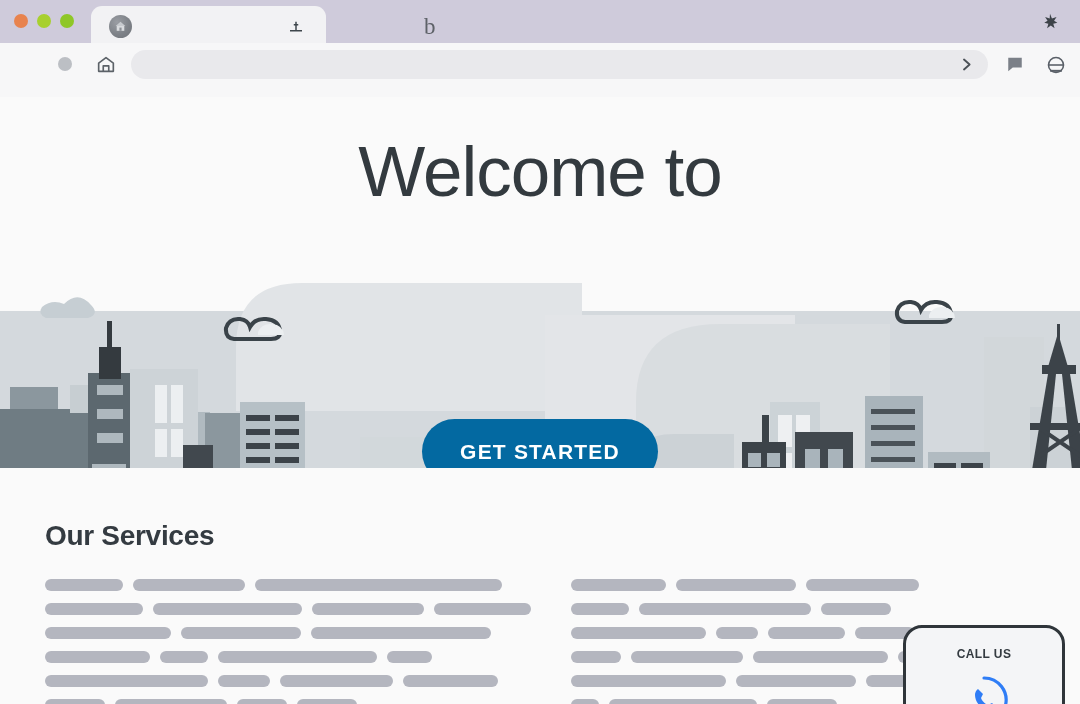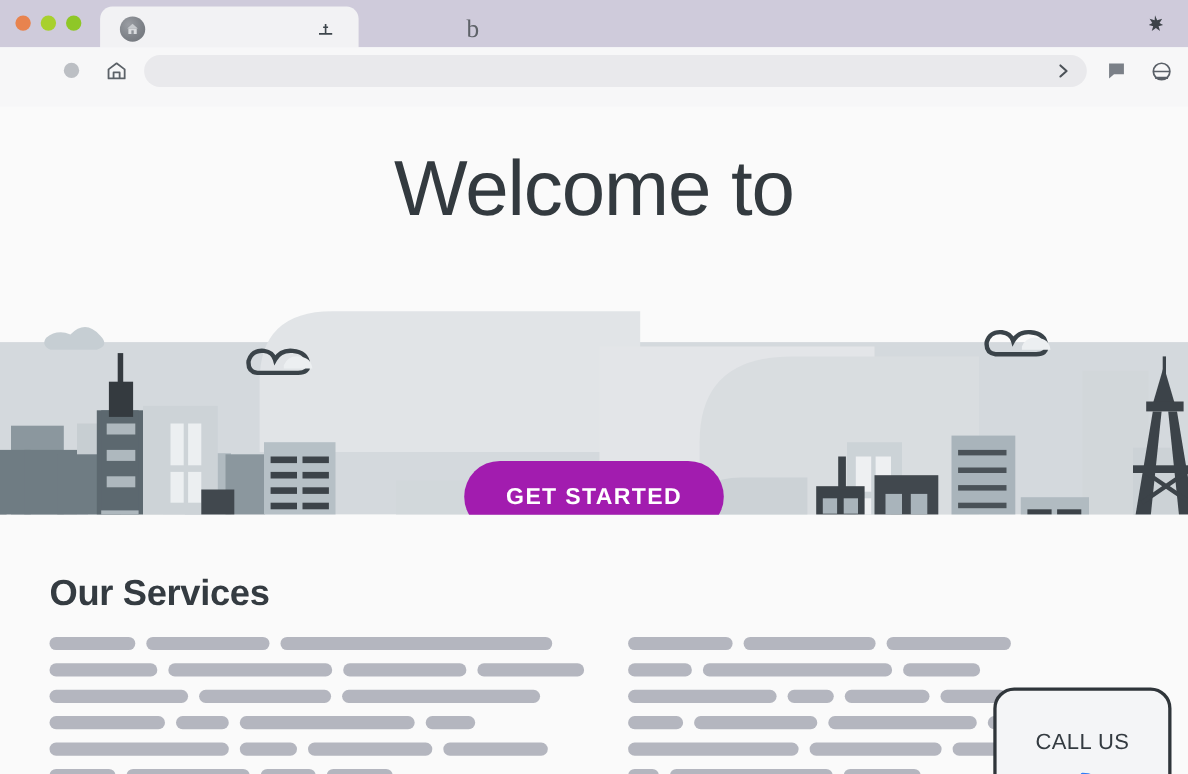--- a/index.html
+++ b/index.html
@@ -85,50 +85,50 @@
   }
   .hero svg{position:absolute;left:0;top:0;}
   .hero-title{
     position:absolute;left:0;top:38px;width:1080px;text-align:center;
     font-size:71px;line-height:73px;font-weight:400;color:#333a3f;
     letter-spacing:-1px;
     z-index:5;
   }
   .cta{
     position:absolute;left:422px;top:322px;width:236px;height:65px;
-    background:#a21caf;border:none;border-radius:33px;
+    background:#0369a1;border:none;border-radius:33px;
     color:#ffffff;font-size:21px;font-weight:700;letter-spacing:1.2px;
     font-family:"Liberation Sans", sans-serif;
     cursor:pointer;z-index:6;
   }
 
   
   .services{
     position:absolute;left:0;top:371px;width:1080px;height:236px;background:#fafafa;
   }
   .services-title{
     position:absolute;left:45px;top:52px;
-    font-size:33px;font-weight:700;color:#343b41;letter-spacing:-0.3px;
+    font-size:28px;font-weight:700;color:#343b41;letter-spacing:-0.3px;
   }
   .cols{position:absolute;left:0;top:111px;width:1080px;}
   .col{position:absolute;top:0;}
   .col.left{left:45px;width:487px;}
   .col.right{left:571px;width:464px;}
   .srow{display:flex;gap:10px;margin-bottom:12px;height:12px;}
   .bar{height:12px;border-radius:6px;background:#b4b6bf;}
 
   
   .chat{
     position:absolute;left:903px;top:528px;width:156px;height:160px;
     background:#f4f5f7;border:3px solid #2f353a;border-radius:19px;
     z-index:20;
     display:flex;flex-direction:column;align-items:center;
   }
   .chat-title{
-    margin-top:36px;font-size:20px;font-weight:400;color:#343b41;letter-spacing:0.4px;
+    margin-top:19px;font-size:12px;font-weight:700;color:#343b41;letter-spacing:0.4px;
   }
   .chat-icon{margin-top:12px;width:54px;height:54px;color:#2f7df6;}
 </style>
 </head>
 <body>
 
 <div class="browser">
 
   <div class="tabstrip">
     <div class="traffic">

